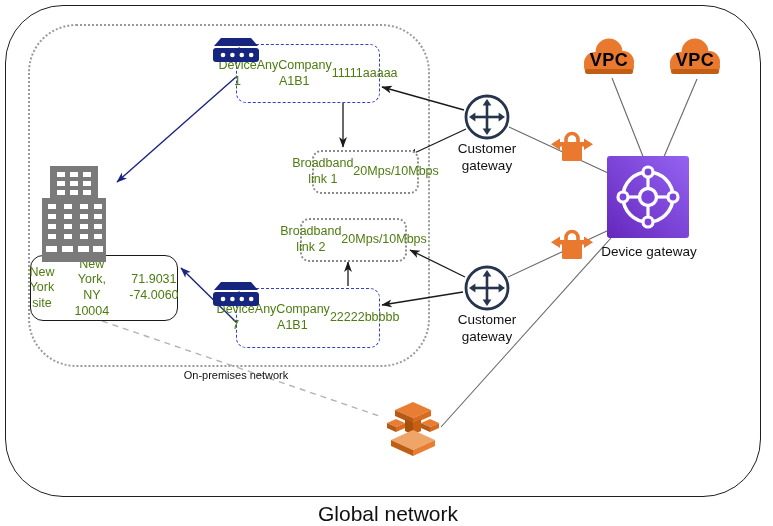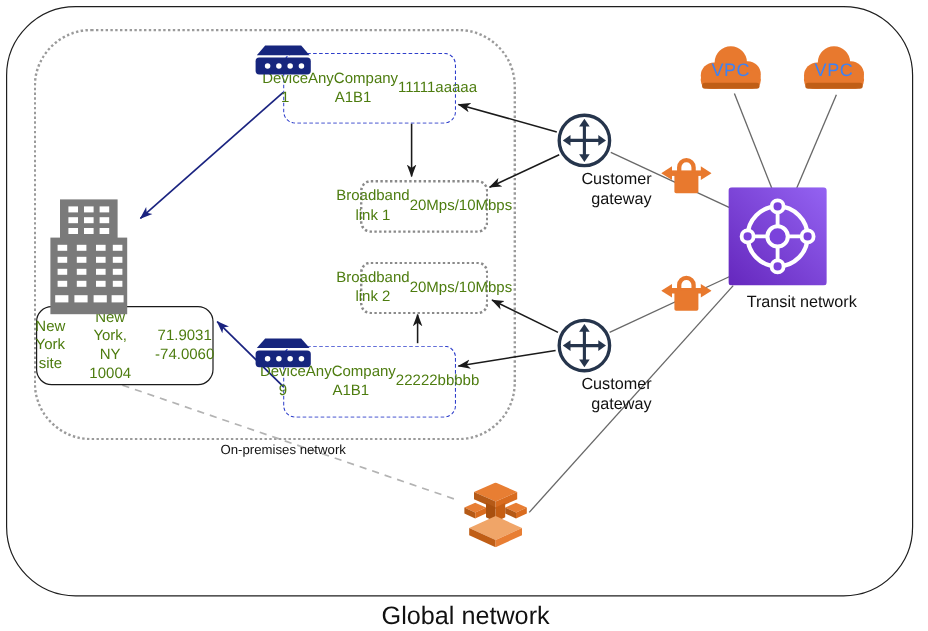--- a/index.html
+++ b/index.html
@@ -8,22 +8,22 @@
   .boundary-global { left:5px; top:5px; width:754px; height:490px;
       border:1.6px solid #1f1f1f; border-radius:58px; }
   .boundary-onprem { left:28px; top:24px; width:398px; height:339px;
       border:2px dotted #9a9a9a; border-radius:48px; }
   .region-label { color:#111; font-size:11px; text-align:center; }
   .node-box { display:flex; flex-direction:row; align-items:center; justify-content:center;
       text-align:center; background:#fff; color:#4d7c0f; font-size:12.5px; line-height:15.6px; }
   .device-box { border:1.6px dashed #2F3FCB; border-radius:10px; }
   .bb-box { border:2px dotted #8a8a8a; border-radius:9px; }
   .site-box { border:1.6px solid #1a1a1a; border-radius:13px;gap:20px; }
-  .icon-label { color:#111; font-size:13.5px; line-height:17px; text-align:right; }
-  .vpc-text { color:#3b82f6; font-weight:normal; font-size:15px; text-align:center; letter-spacing:.5px; }
+  .icon-label { color:#111; font-size:13.5px; line-height:17px; text-align:center; }
+  .vpc-text { color:#000000; font-weight:bold; font-size:18px; text-align:center; letter-spacing:.5px; }
   .lines line.arrow-black { stroke:#1a1a1a; stroke-width:1.3; }
   .lines line.arrow-navy  { stroke:#1A2380; stroke-width:1.4; }
   .lines line.plain  { stroke:#686868; stroke-width:1.1; }
   .lines line.dashed { stroke:#b3b3b3; stroke-width:1.4; stroke-dasharray:6 5; }
   .z1 { z-index:1; } .z2 { z-index:2; } .z3 { z-index:3; }
 </style>
 </head>
 <body>
 
 <div class="stage">
@@ -70,32 +70,32 @@
     <svg width="48" height="26" viewBox="0 0 48 26">
       <polygon points="9,1 39,1 46,9 2,9" fill="#16257D"></polygon>
       <rect x="1" y="11" width="46" height="14" rx="3" fill="#16257D"></rect>
       <circle cx="11" cy="18" r="2.3" fill="#fff"></circle>
       <circle cx="20.4" cy="18" r="2.3" fill="#fff"></circle>
       <circle cx="29.8" cy="18" r="2.3" fill="#fff"></circle>
       <circle cx="39.2" cy="18" r="2.3" fill="#fff"></circle>
     </svg>
   </div>
 
-  <div class="abs node-box bb-box z2" style="left:300px; top:150px; width:103px; height:40px;">
+  <div class="abs node-box bb-box z2" style="left:312px; top:150px; width:103px; height:40px;">
     <div>Broadband link 1</div>
     <div>20Mps/10Mbps</div>
   </div>
 
   <div class="abs node-box bb-box z2" style="left:300px; top:218px; width:103px; height:40px;">
     <div>Broadband link 2</div>
     <div>20Mps/10Mbps</div>
   </div>
 
   <div class="abs node-box device-box z2" style="left:236px; top:288px; width:142px; height:58px;">
-    <div>Device 9</div>
+    <div>Device 7</div>
     <div>AnyCompany A1B1</div>
     <div>22222bbbbb</div>
   </div>
   <div class="abs z3" style="left:212px; top:281px;">
     <svg width="48" height="26" viewBox="0 0 48 26">
       <polygon points="9,1 39,1 46,9 2,9" fill="#16257D"></polygon>
       <rect x="1" y="11" width="46" height="14" rx="3" fill="#16257D"></rect>
       <circle cx="11" cy="18" r="2.3" fill="#fff"></circle>
       <circle cx="20.4" cy="18" r="2.3" fill="#fff"></circle>
       <circle cx="29.8" cy="18" r="2.3" fill="#fff"></circle>
@@ -215,21 +215,21 @@
         <line x1="41" y1="41" x2="16" y2="41"></line>
         <line x1="41" y1="41" x2="66" y2="41"></line>
       </g>
       <circle cx="41" cy="41" r="8.5" fill="#7B42DC" stroke="#ffffff" stroke-width="3.4"></circle>
       <circle cx="41" cy="16" r="5" fill="#7B42DC" stroke="#ffffff" stroke-width="3.2"></circle>
       <circle cx="41" cy="66" r="5" fill="#7B42DC" stroke="#ffffff" stroke-width="3.2"></circle>
       <circle cx="16" cy="41" r="5" fill="#7B42DC" stroke="#ffffff" stroke-width="3.2"></circle>
       <circle cx="66" cy="41" r="5" fill="#7B42DC" stroke="#ffffff" stroke-width="3.2"></circle>
     </svg>
   </div>
-  <div class="abs icon-label z2" style="left:584px; top:243px; width:130px;">Transit network</div>
+  <div class="abs icon-label z2" style="left:584px; top:243px; width:130px;">Device gateway</div>
 
   <div class="abs z2" style="left:580px; top:37px; width:58px; height:42px;">
     <svg width="58" height="42" viewBox="0 0 58 42">
       <g fill="#E8792E">
         <circle cx="15" cy="26" r="11"></circle>
         <circle cx="29" cy="15" r="13.5"></circle>
         <circle cx="43" cy="25" r="11"></circle>
         <rect x="4" y="22" width="50" height="15" rx="7"></rect>
       </g>
       <rect x="5" y="32" width="48" height="5" rx="2.5" fill="#C05E16"></rect>

